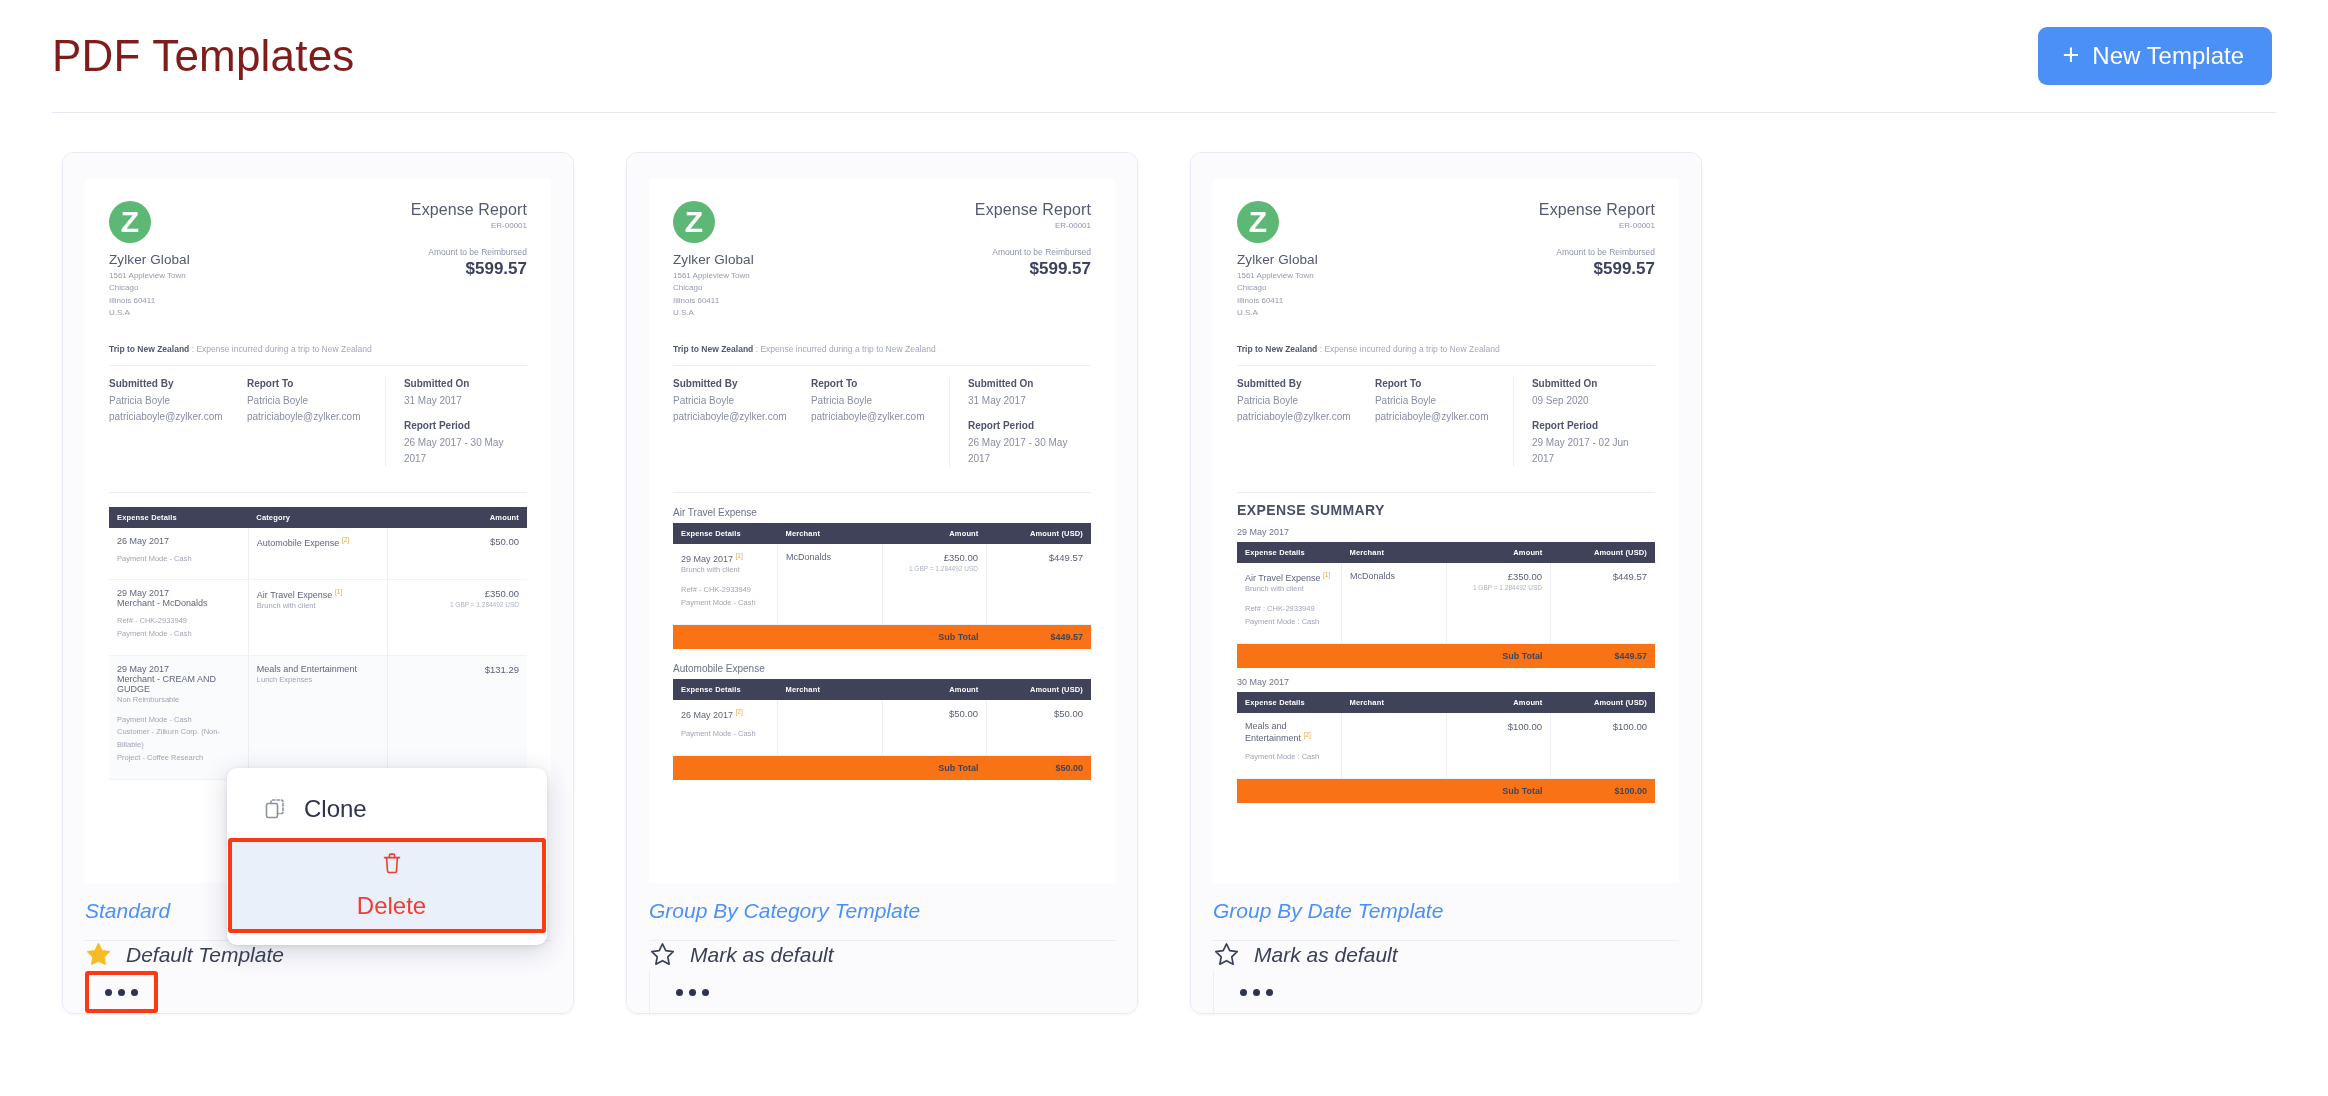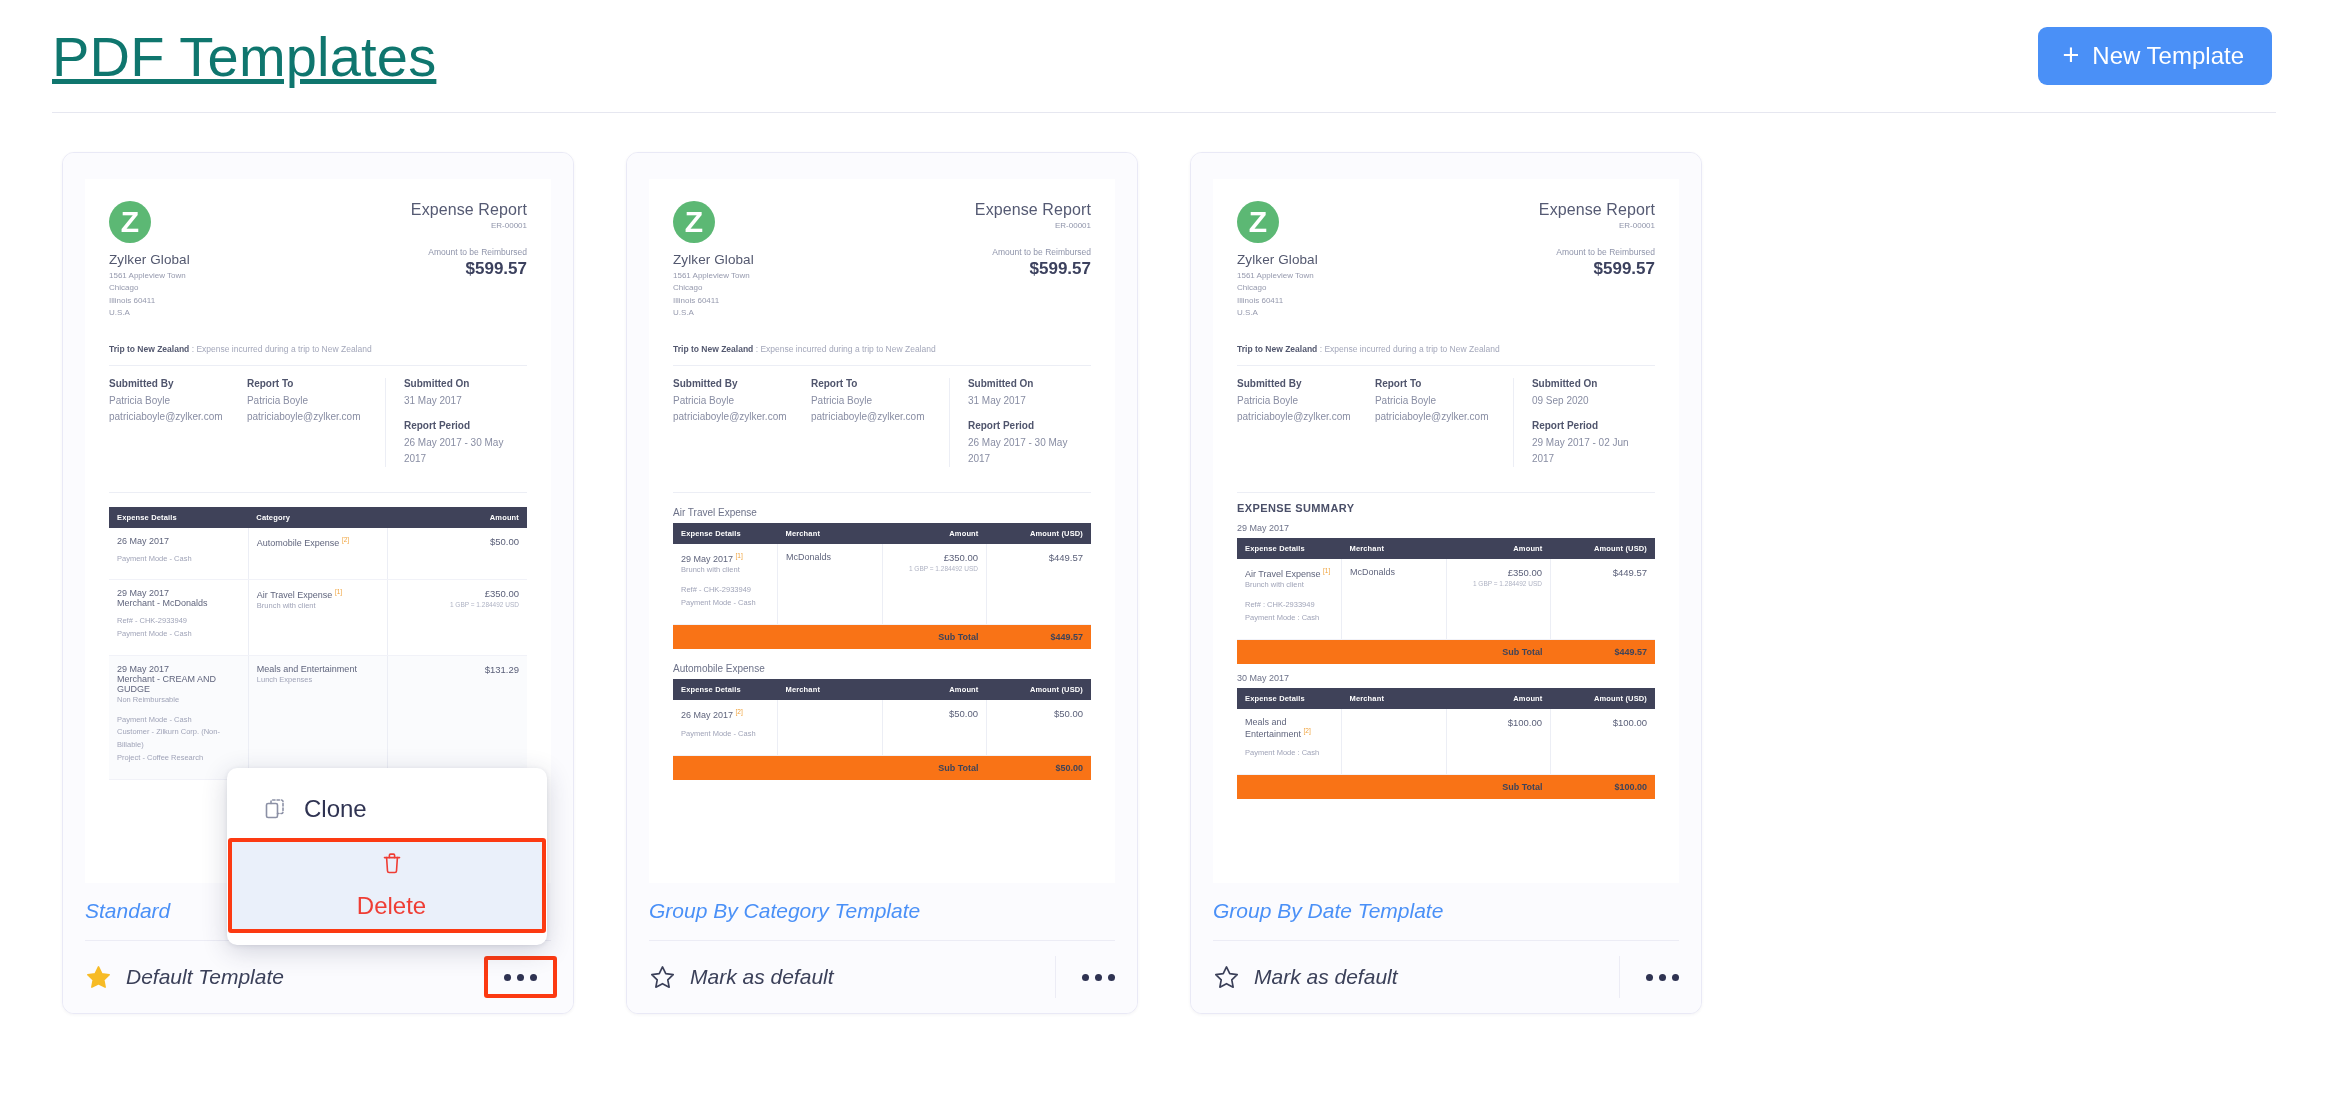--- a/index.html
+++ b/index.html
@@ -13,25 +13,24 @@
   
   .page-header {
     position: relative;
     height: 112px;
     padding: 0 56px 0 52px;
     display: flex;
     align-items: center;
     justify-content: space-between;
   }
   .page-title {
-    font-size: 56px;
+    font-size: 44px;
     font-weight: 400;
-    color: #0f766e;
+    color: #7f1d1d;
     letter-spacing: .2px;
-    text-decoration: underline;
   }
   .new-template-btn {
     display: flex;
     align-items: center;
     gap: 13px;
     background: #4a90f7;
     color: #ffffff;
     border: none;
     border-radius: 9px;
     height: 58px;
@@ -126,21 +125,21 @@
     font-size: 10px;
   }
   .sub-col { flex: 1 1 0; padding-right: 10px; }
   .sub-col.third { border-left: 1px solid #eceef5; padding-left: 18px; flex: 0 0 34%; }
   .sub-lbl { font-weight: 700; color: #4f546c; }
   .sub-val { color: #888da3; margin-top: 4px; line-height: 1.6; }
   .sub-blk2 { margin-top: 11px; }
 
   
   .sect-title { font-size: 10px; color: #6d7289; margin: 14px 0 5px; }
-  .sect-title.cap { font-weight: 700; font-size: 11px; color: #4a4f68; letter-spacing: .4px; margin-top: 9px; }
+  .sect-title.cap { font-weight: 700; font-size: 14px; color: #4a4f68; letter-spacing: .4px; margin-top: 9px; }
   .sect-date { font-size: 9px; color: #6d7289; margin: 9px 0 5px; }
 
   table.etbl { width: 100%; border-collapse: collapse; table-layout: fixed; }
   table.etbl th {
     background: #3f4259;
     color: #ffffff;
     font-size: 7.5px;
     font-weight: 700;
     text-align: left;
     padding: 6px 8px;
@@ -177,23 +176,24 @@
   .tpl-name {
     font-size: 21px;
     color: #4a90f7;
     padding: 16px 0 17px;
     cursor: pointer;
     white-space: nowrap;
   }
   .foot-rule { height: 1px; background: #ececf5; }
   .foot-bar {
     display: flex;
-    align-items: center;
+    align-items: flex-start;
     justify-content: space-between;
     height: 72px;
+    flex-direction: column;
   }
   .default-area { display: flex; align-items: center; gap: 14px; cursor: pointer; }
   .default-lbl { font-size: 21px; color: #3b4059; white-space: nowrap; }
   .dots-wrap {
     display: flex; align-items: center;
     padding-left: 26px;
     height: 42px;
     cursor: pointer;
   }
   .dots-wrap.divided { border-left: 1px solid #ececf5; }

